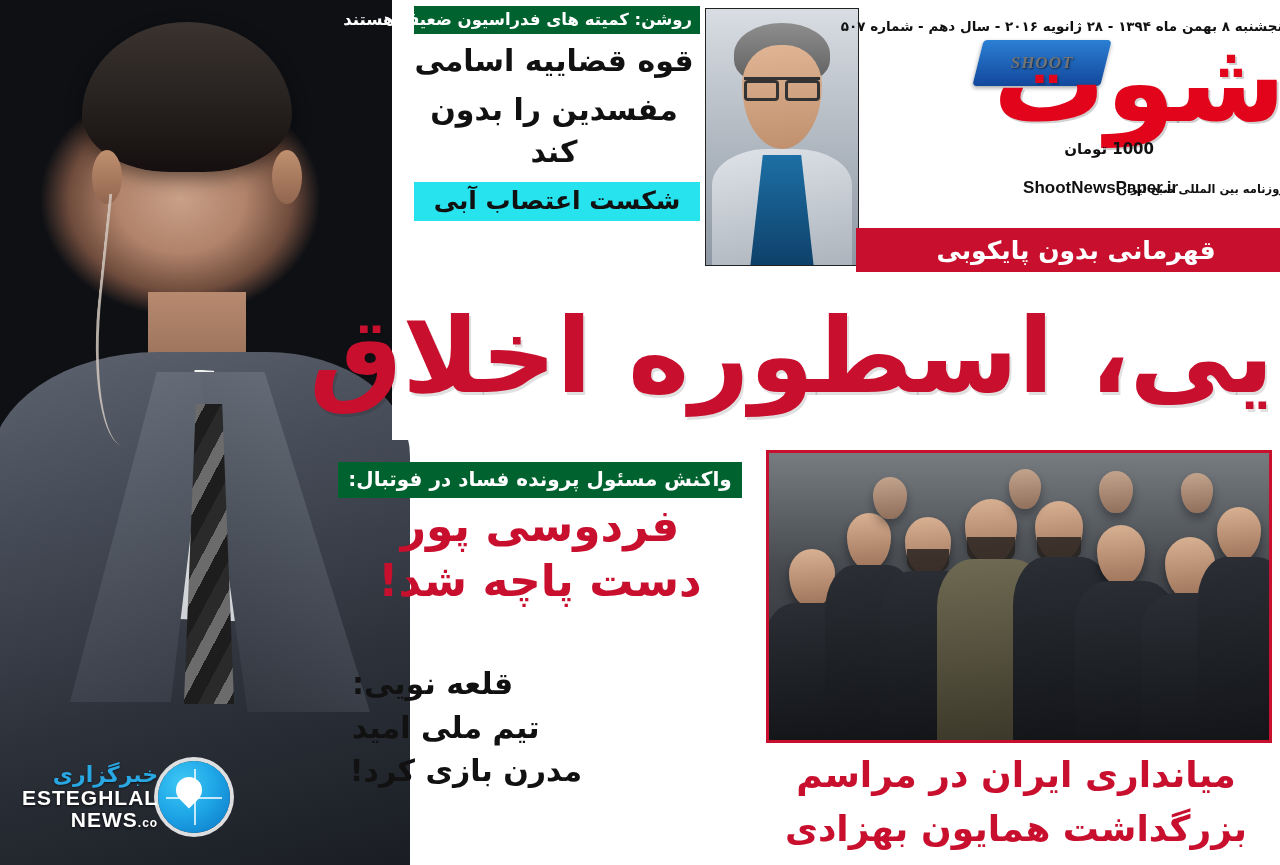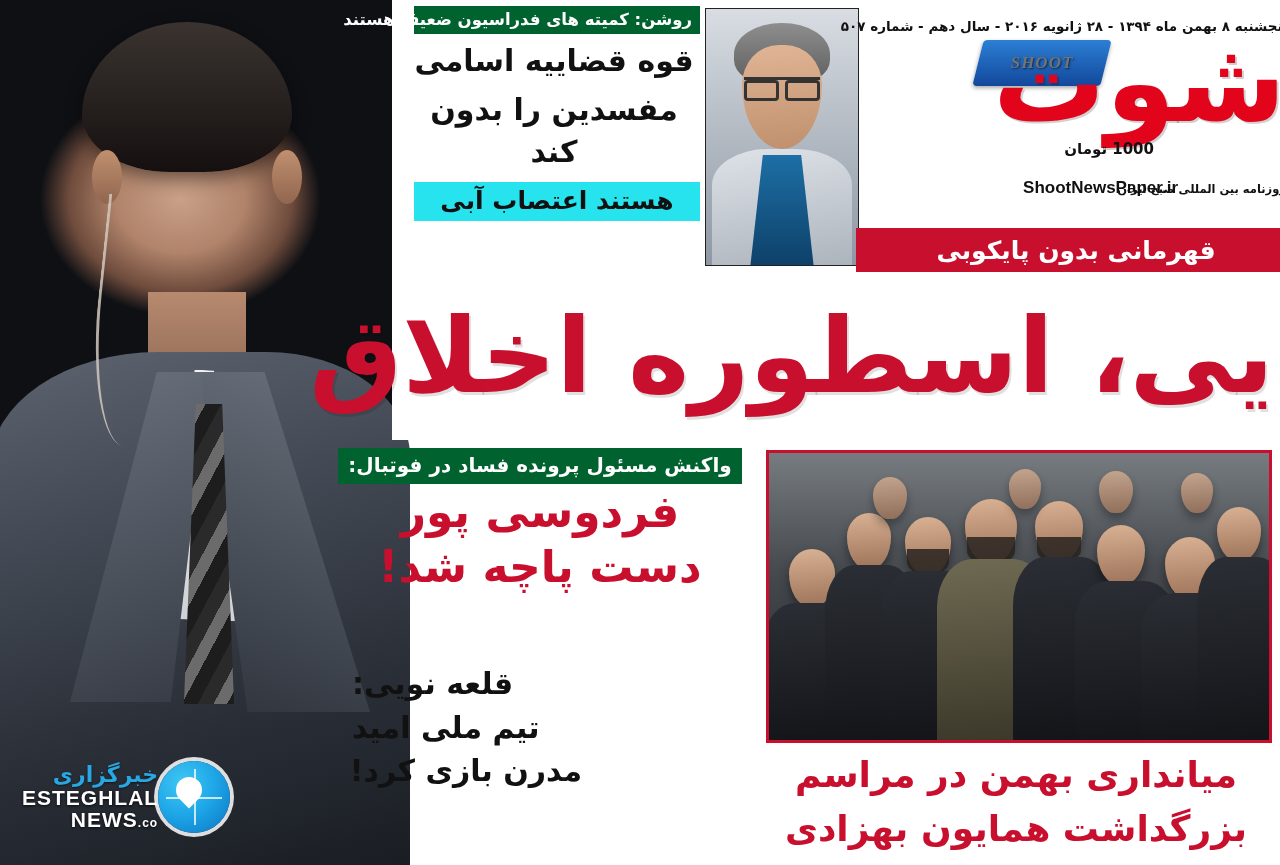--- a/index.html
+++ b/index.html
@@ -337,21 +337,21 @@
     font-weight: bold;
     color: #c8102e;
     line-height: 1;
     white-space: nowrap;
     text-shadow: 2px 3px 0 rgba(0,0,0,.12);
   }
 
   
   .sub-article {
     position: absolute;
-    left: 330px; top: 448px;
+    left: 330px; top: 462px;
     width: 420px;
     direction: rtl;
     text-align: center;
   }
   .sa-green {
     background: #00632f;
     color: #fff;
     font-size: 20px;
     font-weight: bold;
     padding: 5px 10px 7px 10px;
@@ -459,21 +459,21 @@
       <div class="wm-en"><span>NEWS</span><small>.co</small></div>
     </div>
   </div>
 
   <div class="top-strip">
 
     <div class="top-heads">
       <div class="th-green">روشن: کمیته های فدراسیون ضعیف هستند</div>
       <div class="th-main">قوه قضاییه اسامی</div>
       <div class="th-main">مفسدین را بدون کند</div>
-      <div class="th-cyan">هستند اعتصاب آبی</div>
+      <div class="th-cyan">شکست اعتصاب آبی</div>
     </div>
 
     <div class="portrait">
       <div class="p-hair"></div>
       <div class="p-face"></div>
       <div class="p-glass"></div>
       <div class="p-body"></div>
       <div class="p-shirt"></div>
     </div>
 
@@ -540,17 +540,17 @@
     <div class="head" style="left:448px; top:54px; width:44px; height:54px;"></div>
     <div class="body" style="left:428px; top:104px; width:90px; height:186px;"></div>
 
     <div class="head" style="left:104px; top:24px; width:34px; height:42px; opacity:.8;"></div>
     <div class="head" style="left:240px; top:16px; width:32px; height:40px; opacity:.8;"></div>
     <div class="head" style="left:330px; top:18px; width:34px; height:42px; opacity:.8;"></div>
     <div class="head" style="left:412px; top:20px; width:32px; height:40px; opacity:.8;"></div>
   </div>
 
   <div class="bottom-headline">
-    <div class="bh-line">میانداری بهمن در مراسم</div>
+    <div class="bh-line">میانداری ایران در مراسم</div>
     <div class="bh-line">بزرگداشت همایون بهزادی</div>
   </div>
 
 </div>
 
 </body></html>

